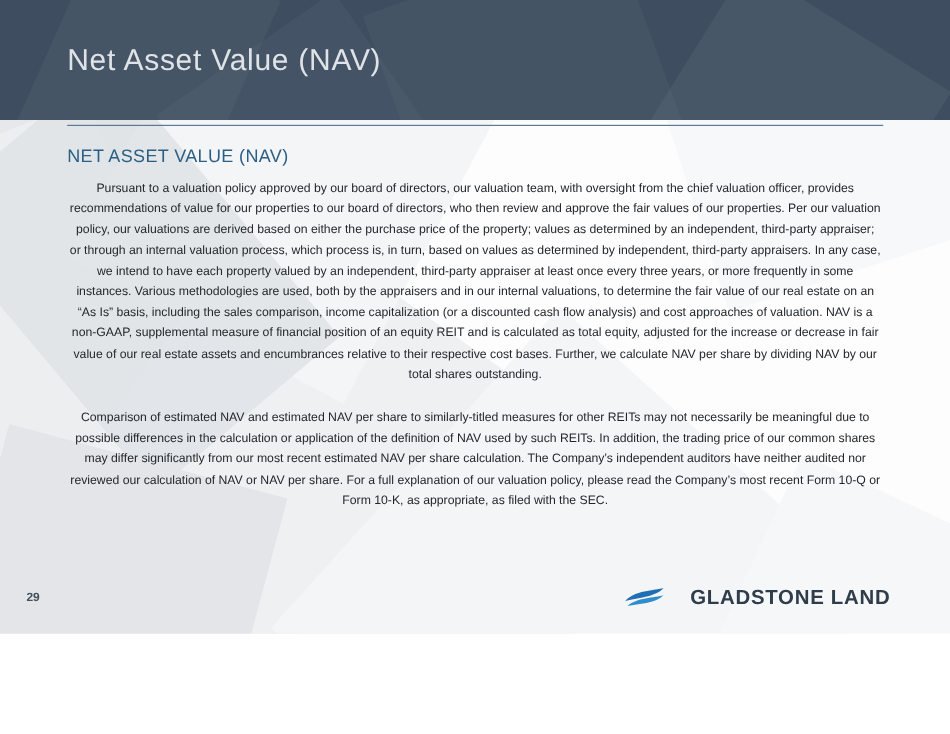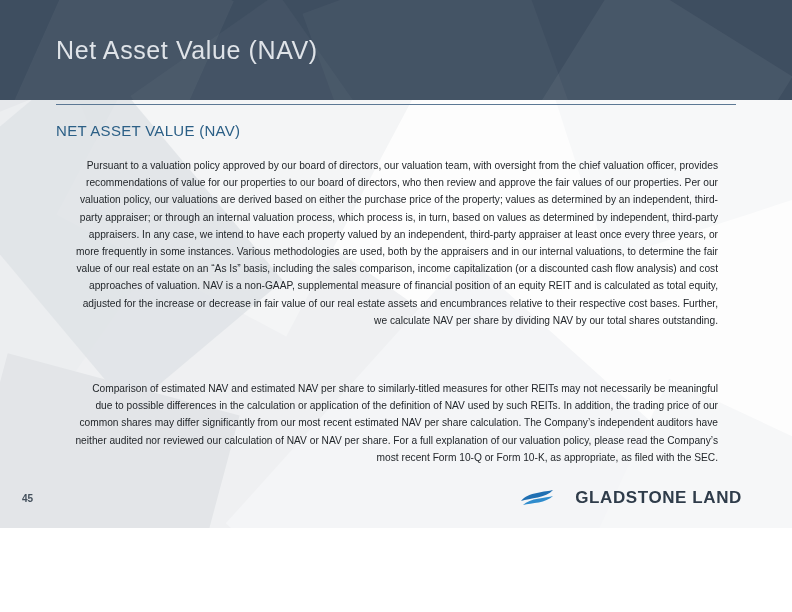--- a/index.html
+++ b/index.html
@@ -155,22 +155,22 @@
     color: #2b5f86;
     font-size: 15px;
     letter-spacing: 0.3px;
     font-weight: 400;
     margin: 0 0 10px 0;
   }
   .body-para {
     color: #23272b;
     font-size: 10.2px;
     line-height: 17.2px;
-    margin: 18px;
-    text-align: right;
+    margin: 2px;
+    text-align: center;
   }
   .para-gap {
     height: 15px;
   }
 
   
   .page-number {
     position: absolute;
     left: 22px;
     bottom: 24px;
@@ -230,21 +230,21 @@
 
   <div class="rule"></div>
 
   <div class="content">
     <h2 class="section-heading">NET ASSET VALUE (NAV)</h2>
     <p class="body-para">Pursuant to a valuation policy approved by our board of directors, our valuation team, with oversight from the chief valuation officer, provides recommendations of value for our properties to our board of directors, who then review and approve the fair values of our properties.  Per our valuation policy, our valuations are derived based on either the purchase price of the property; values as determined by an independent, third-party appraiser; or through an internal valuation process, which process is, in turn, based on values as determined by independent, third-party appraisers.  In any case, we intend to have each property valued by an independent, third-party appraiser at least once every three years, or more frequently in some instances. Various methodologies are used, both by the appraisers and in our internal valuations, to determine the fair value of our real estate on an “As Is” basis, including the sales comparison, income capitalization (or a discounted cash flow analysis) and cost approaches of valuation. NAV is a non-GAAP, supplemental measure of financial position of an equity REIT and is calculated as total equity, adjusted for the increase or decrease in fair value of our real estate assets and encumbrances relative to their respective cost bases. Further, we calculate NAV per share by dividing NAV by our total shares outstanding.</p>
     <div class="para-gap"></div>
     <p class="body-para">Comparison of estimated NAV and estimated NAV per share to similarly-titled measures for other REITs may not necessarily be meaningful due to possible differences in the calculation or application of the definition of NAV used by such REITs.  In addition, the trading price of our common shares may differ significantly from our most recent estimated NAV per share calculation.  The Company’s independent auditors have neither audited nor reviewed our calculation of NAV or NAV per share.  For a full explanation of our valuation policy, please read the Company’s most recent Form 10-Q or Form 10-K, as appropriate, as filed with the SEC.</p>
   </div>
 
-  <div class="page-number">45</div>
+  <div class="page-number">29</div>
 
   <div class="logo">
     <svg class="logo-mark" viewBox="0 0 34 20">
       <path d="M1 13 C 8 4, 26 4, 33 2 C 26 10, 10 10, 1 13 Z" fill="#1f6fb2"></path>
       <path d="M3 17 C 10 10, 26 10, 33 8 C 26 15, 12 15, 3 17 Z" fill="#2f8ccd"></path>
     </svg>
     <span class="logo-text">GLADSTONE LAND</span>
   </div>
 
 </div>

